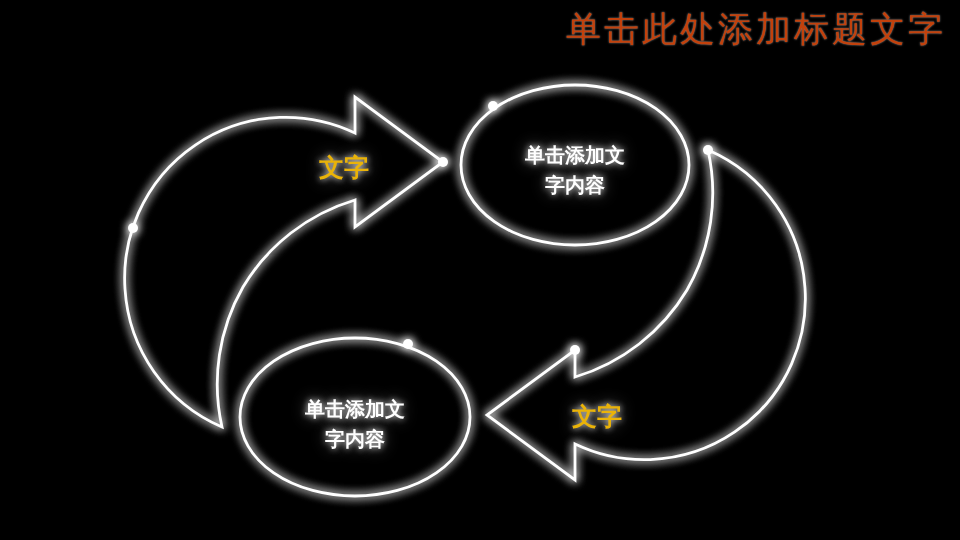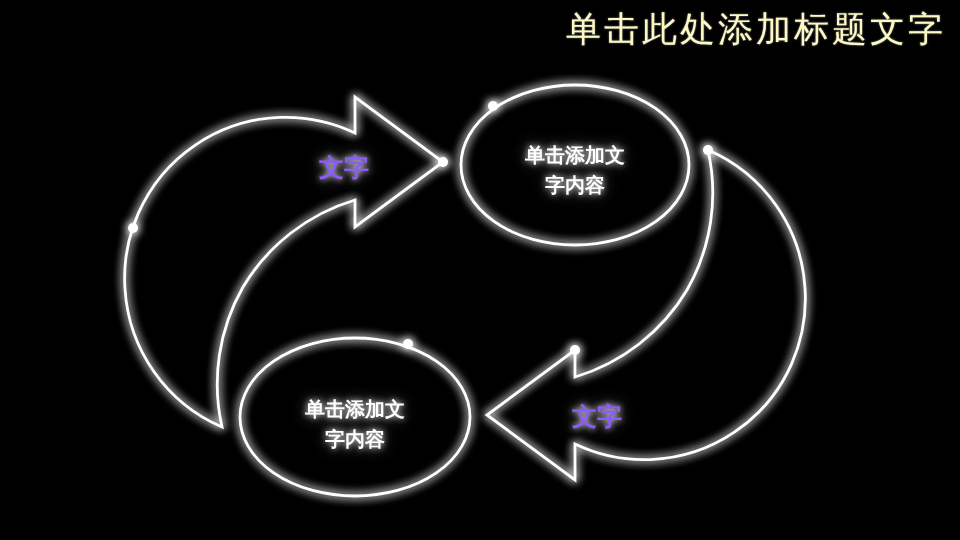--- a/index.html
+++ b/index.html
@@ -19,21 +19,21 @@
     position: absolute;
     left: 0;
     top: 0;
     width: 960px;
     height: 540px;
   }
   .slide-title {
     position: absolute;
     top: 6px;
     right: 14px;
-    color: #fef9c3;
+    color: #c2410c;
     font-family: "Liberation Serif", "DejaVu Serif", serif;
     font-size: 35px;
     font-weight: 400;
     letter-spacing: 3px;
     white-space: nowrap;
     text-shadow: 0 0 2px rgba(255,255,255,0.6);
   }
   .node-text {
     position: absolute;
     transform: translate(-50%, -50%);
@@ -44,21 +44,21 @@
     text-align: center;
     white-space: nowrap;
     text-shadow: 0 0 6px rgba(255,255,255,0.9), 0 0 16px rgba(255,255,255,0.45);
   }
   .node-text span { display: block; }
   .node-text.top    { left: 575px; top: 170px; }
   .node-text.bottom { left: 355px; top: 424px; }
   .arrow-label {
     position: absolute;
     transform: translate(-50%, -50%);
-    color: #8b5cf6;
+    color: #eab308;
     font-weight: bold;
     font-size: 25px;
     white-space: nowrap;
     text-shadow: 0 0 6px rgba(255,255,255,0.9), 0 0 16px rgba(255,255,255,0.45);
   }
   .arrow-label.first  { left: 344px; top: 167px; }
   .arrow-label.second { left: 597px; top: 416px; }
 </style>
 </head>
 <body>

